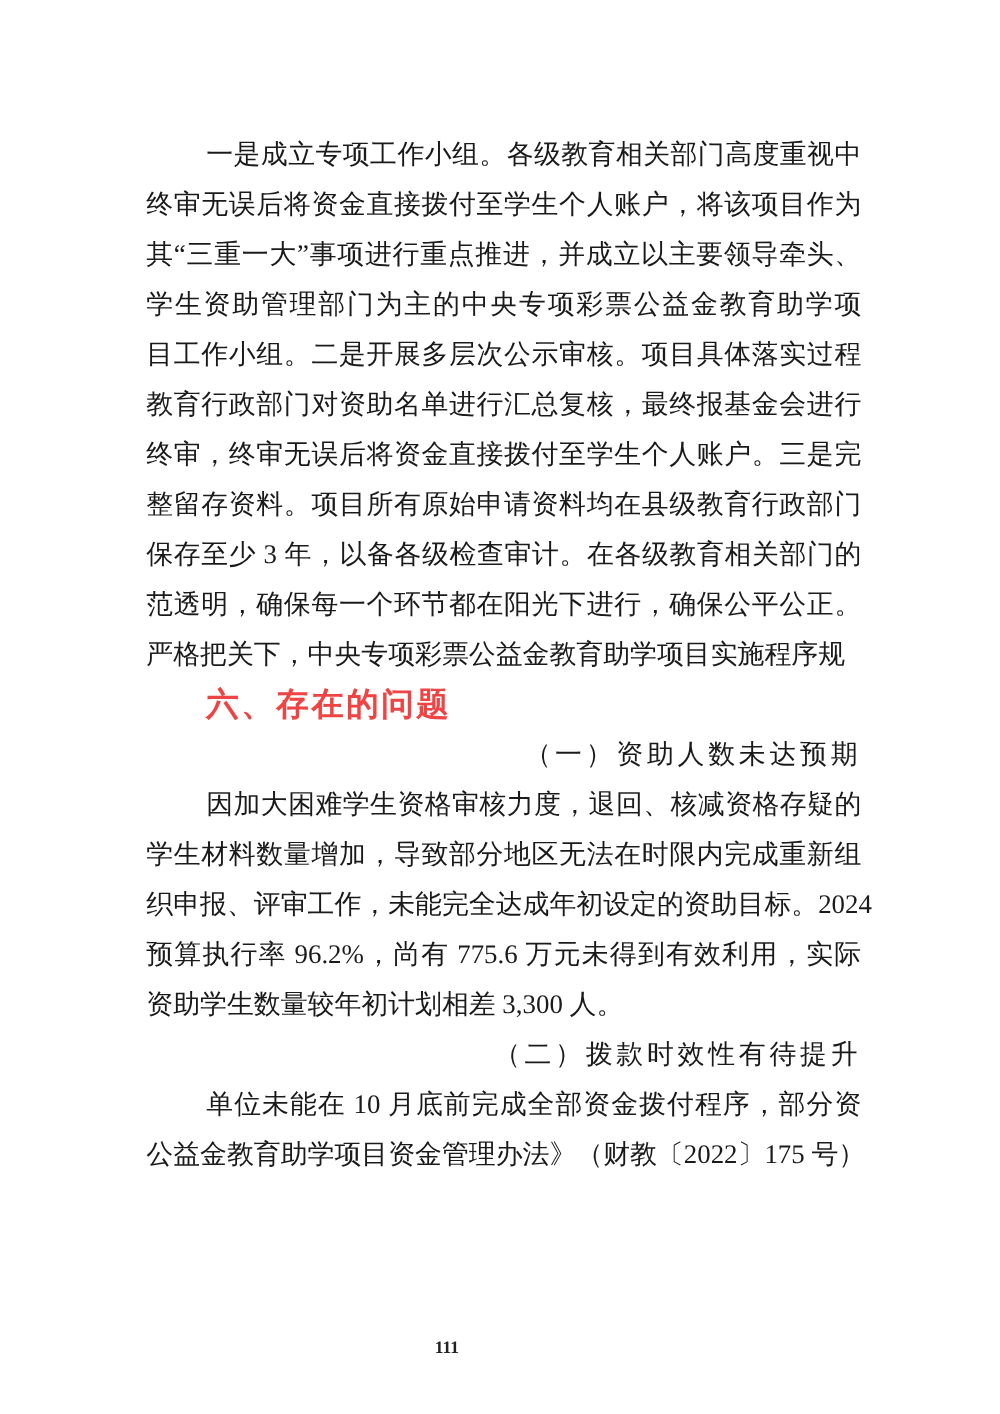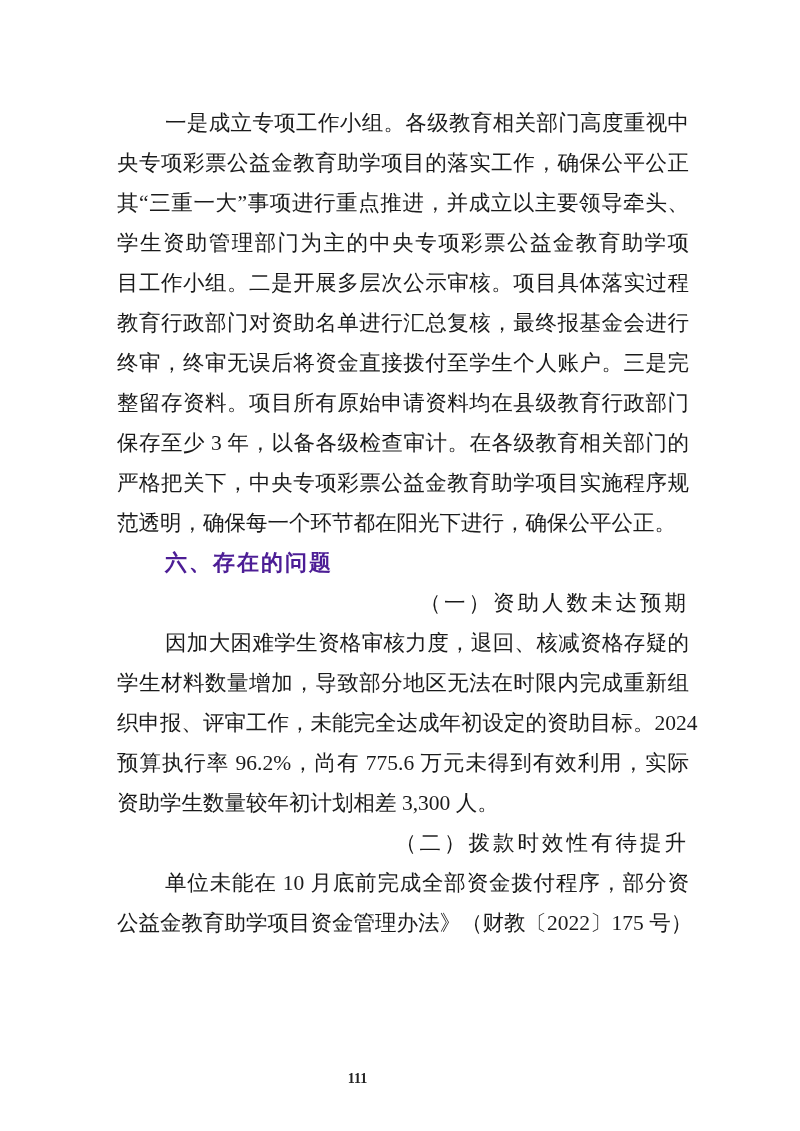--- a/index.html
+++ b/index.html
@@ -34,26 +34,26 @@
   .para .line:first-child {
     text-indent: 48px;
   }
   .para .line:last-child {
     text-align-last: left;
   }
   
   .section-heading {
     margin: 0;
     padding-left: 48px;
-    font-family: Liberation Serif, serif;
+    font-family: Liberation Sans, sans-serif;
     font-weight: bold;
-    font-size: 22px;
+    font-size: 26px;
     line-height: 40px;
     letter-spacing: 2px;
-    color: #4c1d95;
+    color: #ef4444;
   }
   .subsection-heading {
     padding-left: 49px;
     font-size: 21.5px;
     line-height: 40px;
     letter-spacing: 3px;
     color: #1a1a1a;
     text-align: right;
   }
   .page-number {
@@ -71,30 +71,30 @@
   }
 </style>
 </head>
 <body>
 
 <div class="page">
   <div class="content">
 
     <div class="para">
         <div class="line">一是成立专项工作小组。各级教育相关部门高度重视中</div>
-        <div class="line">央专项彩票公益金教育助学项目的落实工作，确保公平公正</div>
+        <div class="line">终审无误后将资金直接拨付至学生个人账户，将该项目作为</div>
         <div class="line">其“三重一大”事项进行重点推进，并成立以主要领导牵头、</div>
         <div class="line">学生资助管理部门为主的中央专项彩票公益金教育助学项</div>
         <div class="line">目工作小组。二是开展多层次公示审核。项目具体落实过程</div>
         <div class="line">教育行政部门对资助名单进行汇总复核，最终报基金会进行</div>
         <div class="line">终审，终审无误后将资金直接拨付至学生个人账户。三是完</div>
         <div class="line">整留存资料。项目所有原始申请资料均在县级教育行政部门</div>
         <div class="line">保存至少 3 年，以备各级检查审计。在各级教育相关部门的</div>
+        <div class="line">范透明，确保每一个环节都在阳光下进行，确保公平公正。</div>
         <div class="line">严格把关下，中央专项彩票公益金教育助学项目实施程序规</div>
-        <div class="line">范透明，确保每一个环节都在阳光下进行，确保公平公正。</div>
       </div>
 
     <h2 class="section-heading">六、存在的问题</h2>
 
     <div class="subsection-heading">（一）资助人数未达预期</div>
 
     <div class="para">
         <div class="line">因加大困难学生资格审核力度，退回、核减资格存疑的</div>
         <div class="line">学生材料数量增加，导致部分地区无法在时限内完成重新组</div>
         <div class="line">织申报、评审工作，未能完全达成年初设定的资助目标。2024</div>

